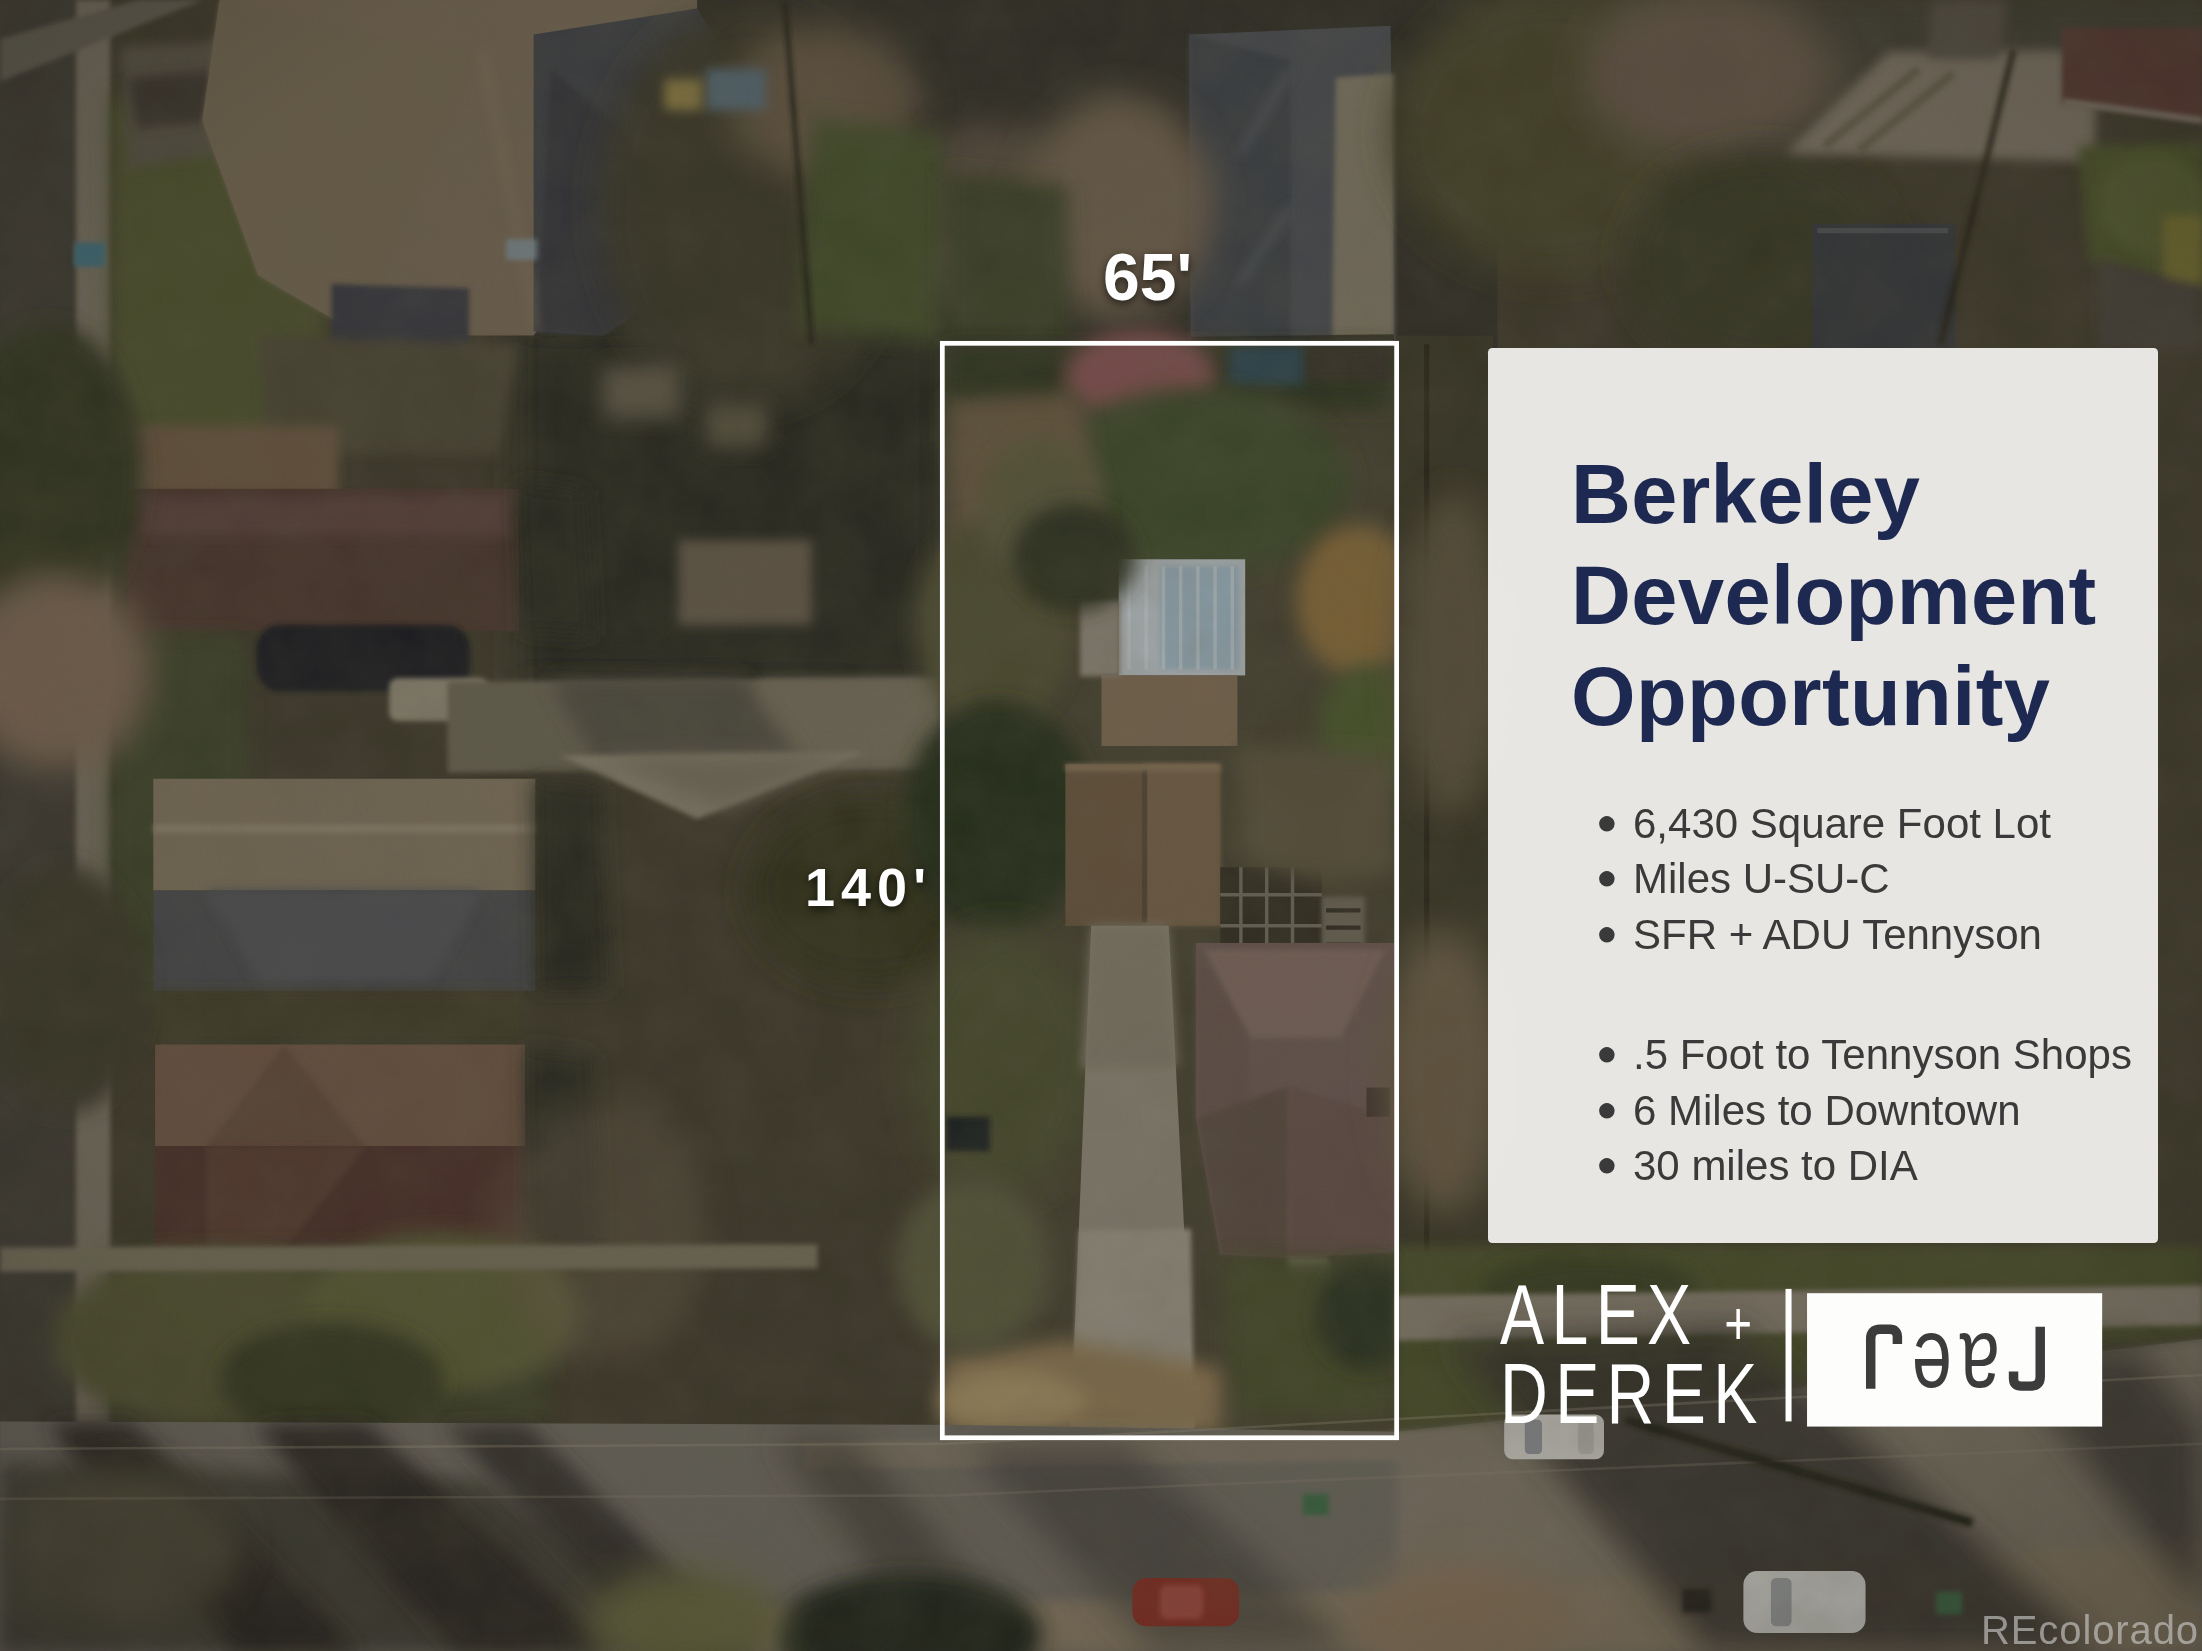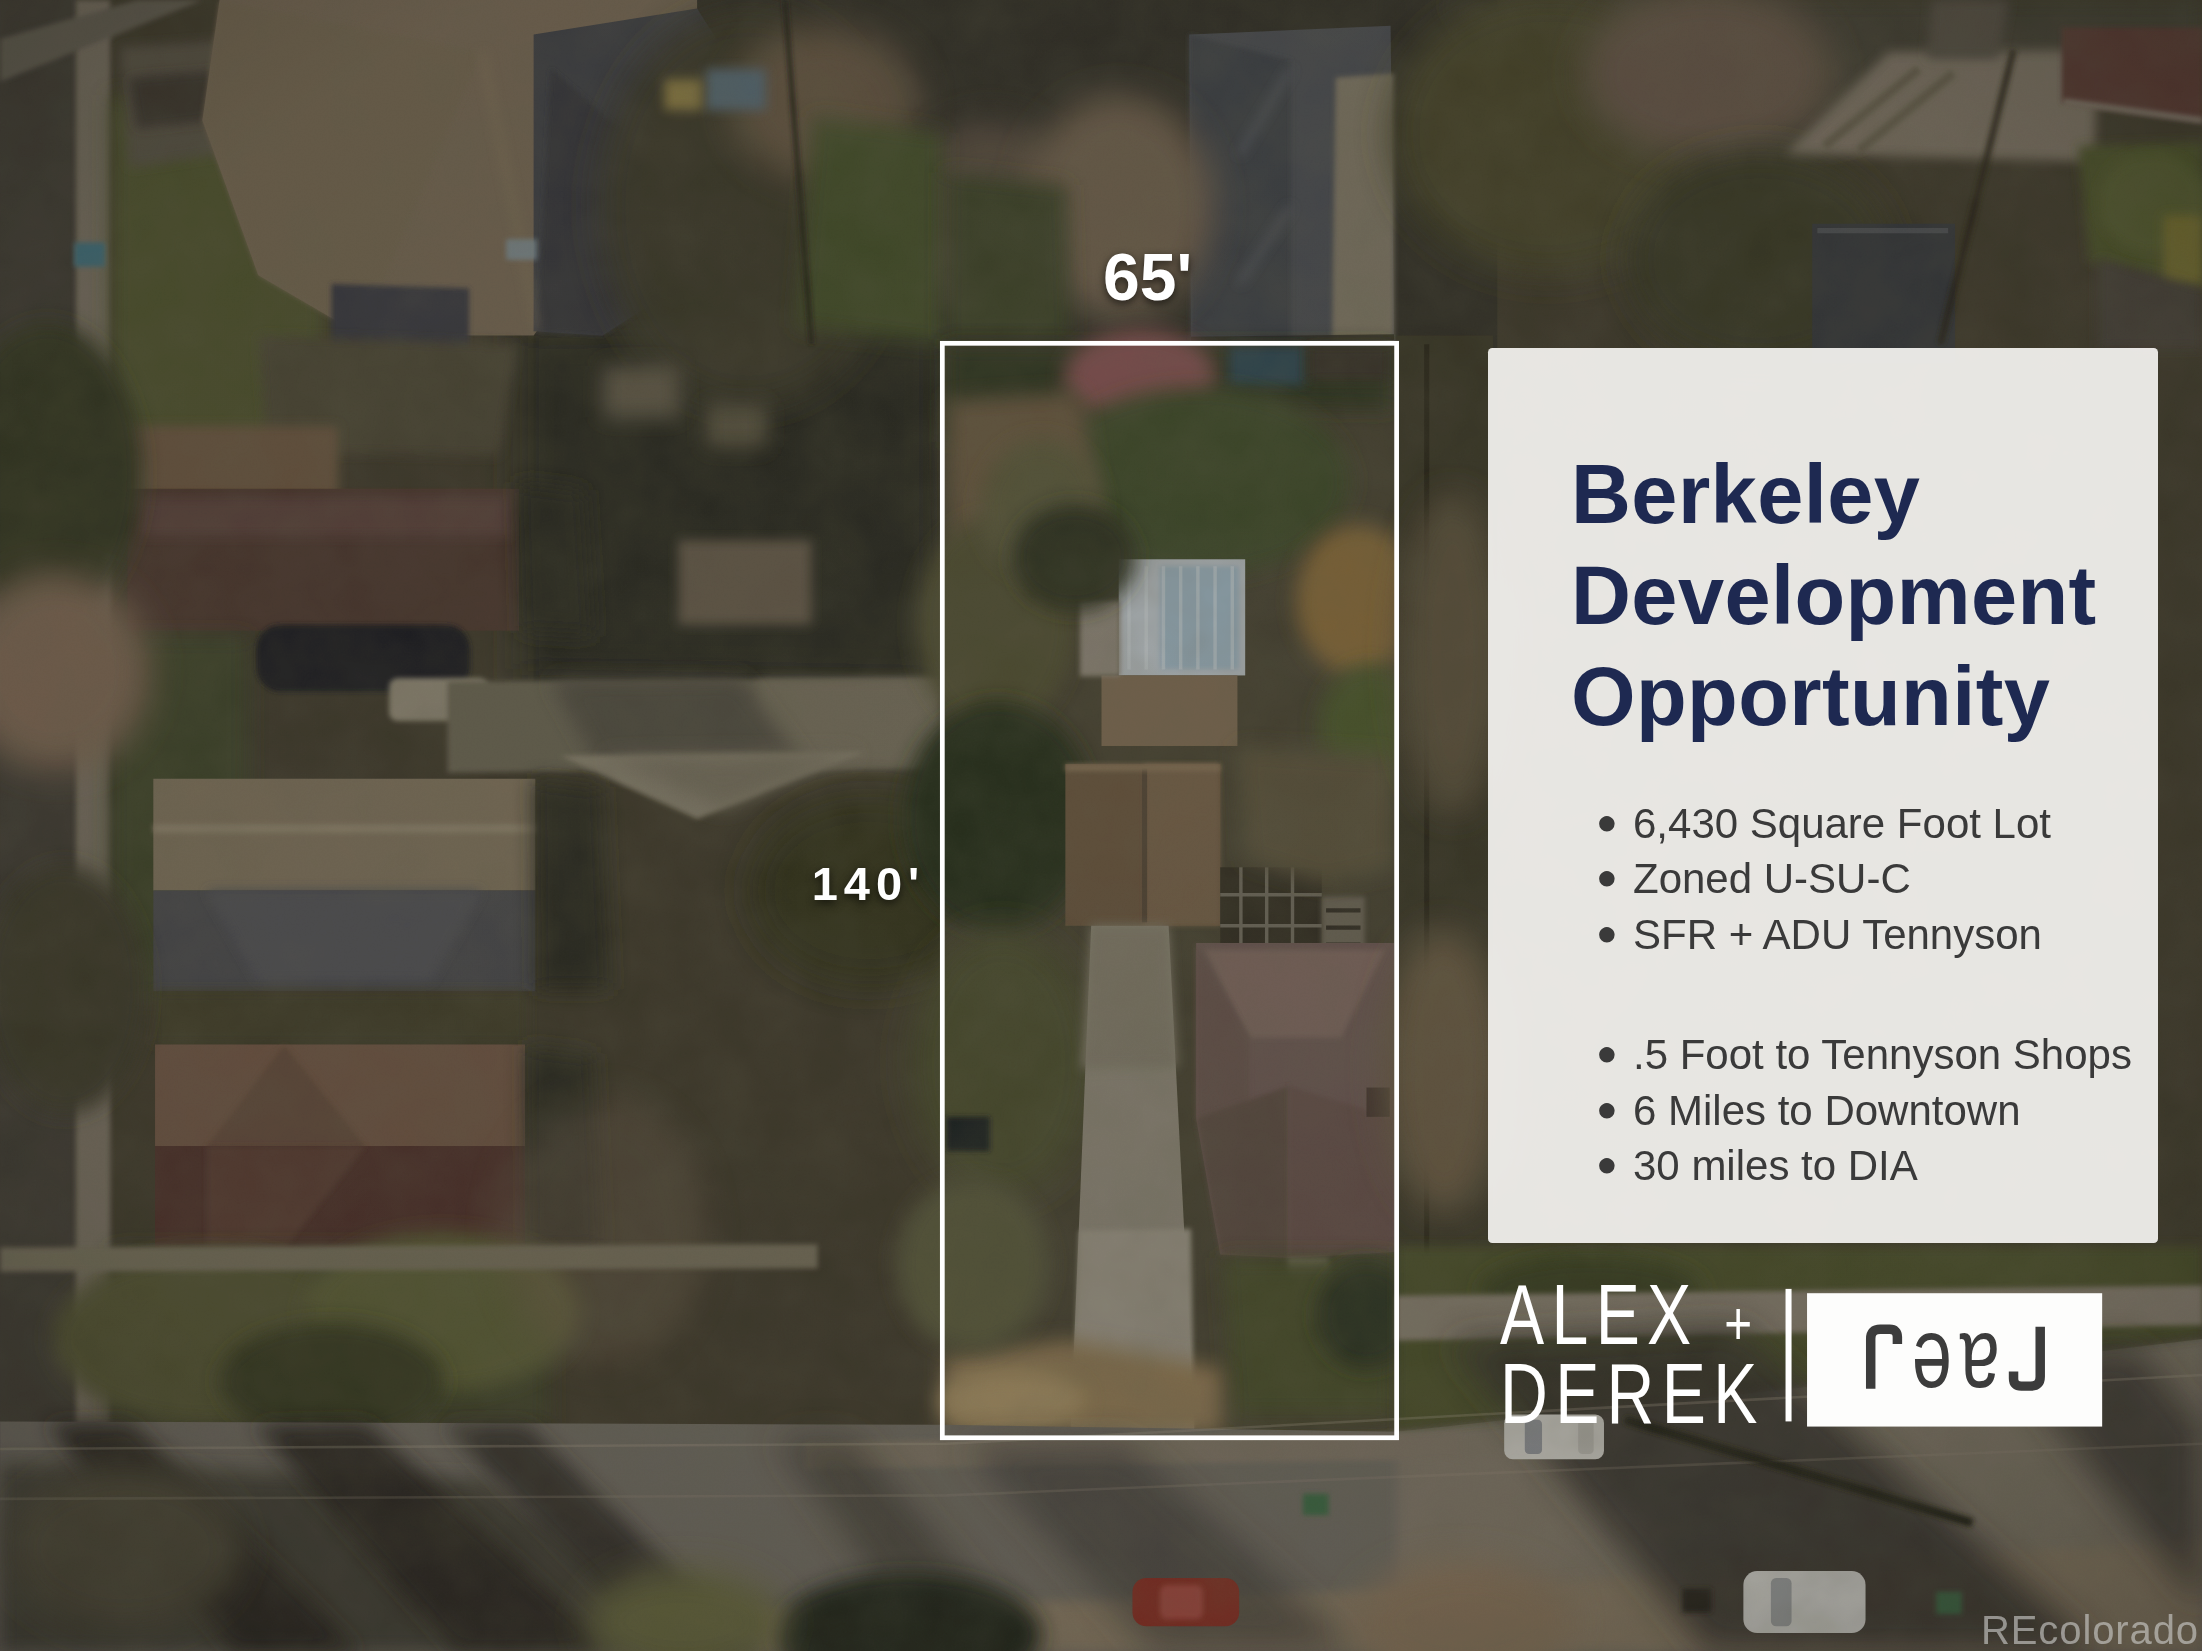--- a/index.html
+++ b/index.html
@@ -5,21 +5,21 @@
 html,body{margin:0;padding:0;background:#000;}
 .stage{position:relative;width:2203px;height:1652px;overflow:hidden;font-family:"Liberation Sans",sans-serif;background:#3e392c;}
 .stage svg{position:absolute;left:0;top:0;}
 .abs{position:absolute;}
 #card{left:1488px;top:348px;width:670px;height:895px;background:rgba(242,241,238,0.94);border-radius:4.3px;}
 #title{position:absolute;left:83px;top:96px;font-size:83px;line-height:101px;font-weight:bold;color:#1e2951;letter-spacing:0.4px;}
 .li{position:absolute;left:0;width:654px;font-size:42px;line-height:55px;color:#3a3a3a;}
 .li .dot{position:absolute;left:108px;top:-1.7px;font-size:36px;}
 .li .tx{position:absolute;left:145px;top:0;white-space:nowrap;}
 #lab65{left:1103px;top:239px;width:138px;font-size:66px;font-weight:bold;color:#fff;text-shadow:0 2.6px 8.6px rgba(0,0,0,0.65);}
-#lab140{left:791px;top:856px;width:155px;text-align:center;font-size:47px;letter-spacing:6px;font-weight:bold;color:#fff;text-shadow:0 2.6px 8.6px rgba(0,0,0,0.65);}
+#lab140{left:791px;top:856px;width:155px;text-align:center;font-size:54px;letter-spacing:6px;font-weight:bold;color:#fff;text-shadow:0 2.6px 8.6px rgba(0,0,0,0.65);}
 #alexderek{left:1500px;top:1279px;font-size:86px;line-height:71px;color:#fff;letter-spacing:9.5px;transform:scaleX(0.77);transform-origin:left top;white-space:pre;}
 #alexderek .plus{font-size:62px;}
 #recolorado{left:1981px;top:1608px;font-size:40px;color:rgba(210,210,208,0.60);letter-spacing:0.9px;}
 </style>
 </head>
 <body>
 <div class="stage">
 
 <svg width="2203" height="1652" viewBox="0 0 2560 1920">
 <defs>
@@ -415,21 +415,21 @@
 
 <div id="title">Berkeley<br>Development<br>Opportunity</div>
 
 <div class="li" style="top:448px;">
         <span class="dot">●</span>
         <span class="tx">6,430 Square Foot Lot</span>
       </div>
 
 <div class="li" style="top:503px;">
         <span class="dot">●</span>
-        <span class="tx">Zoned U-SU-C</span>
+        <span class="tx">Miles U-SU-C</span>
       </div>
 
 <div class="li" style="top:559px;">
         <span class="dot">●</span>
         <span class="tx">SFR + ADU Tennyson</span>
       </div>
 
 <div class="li" style="top:679px;">
         <span class="dot">●</span>
         <span class="tx">.5 Foot to Tennyson Shops</span>

